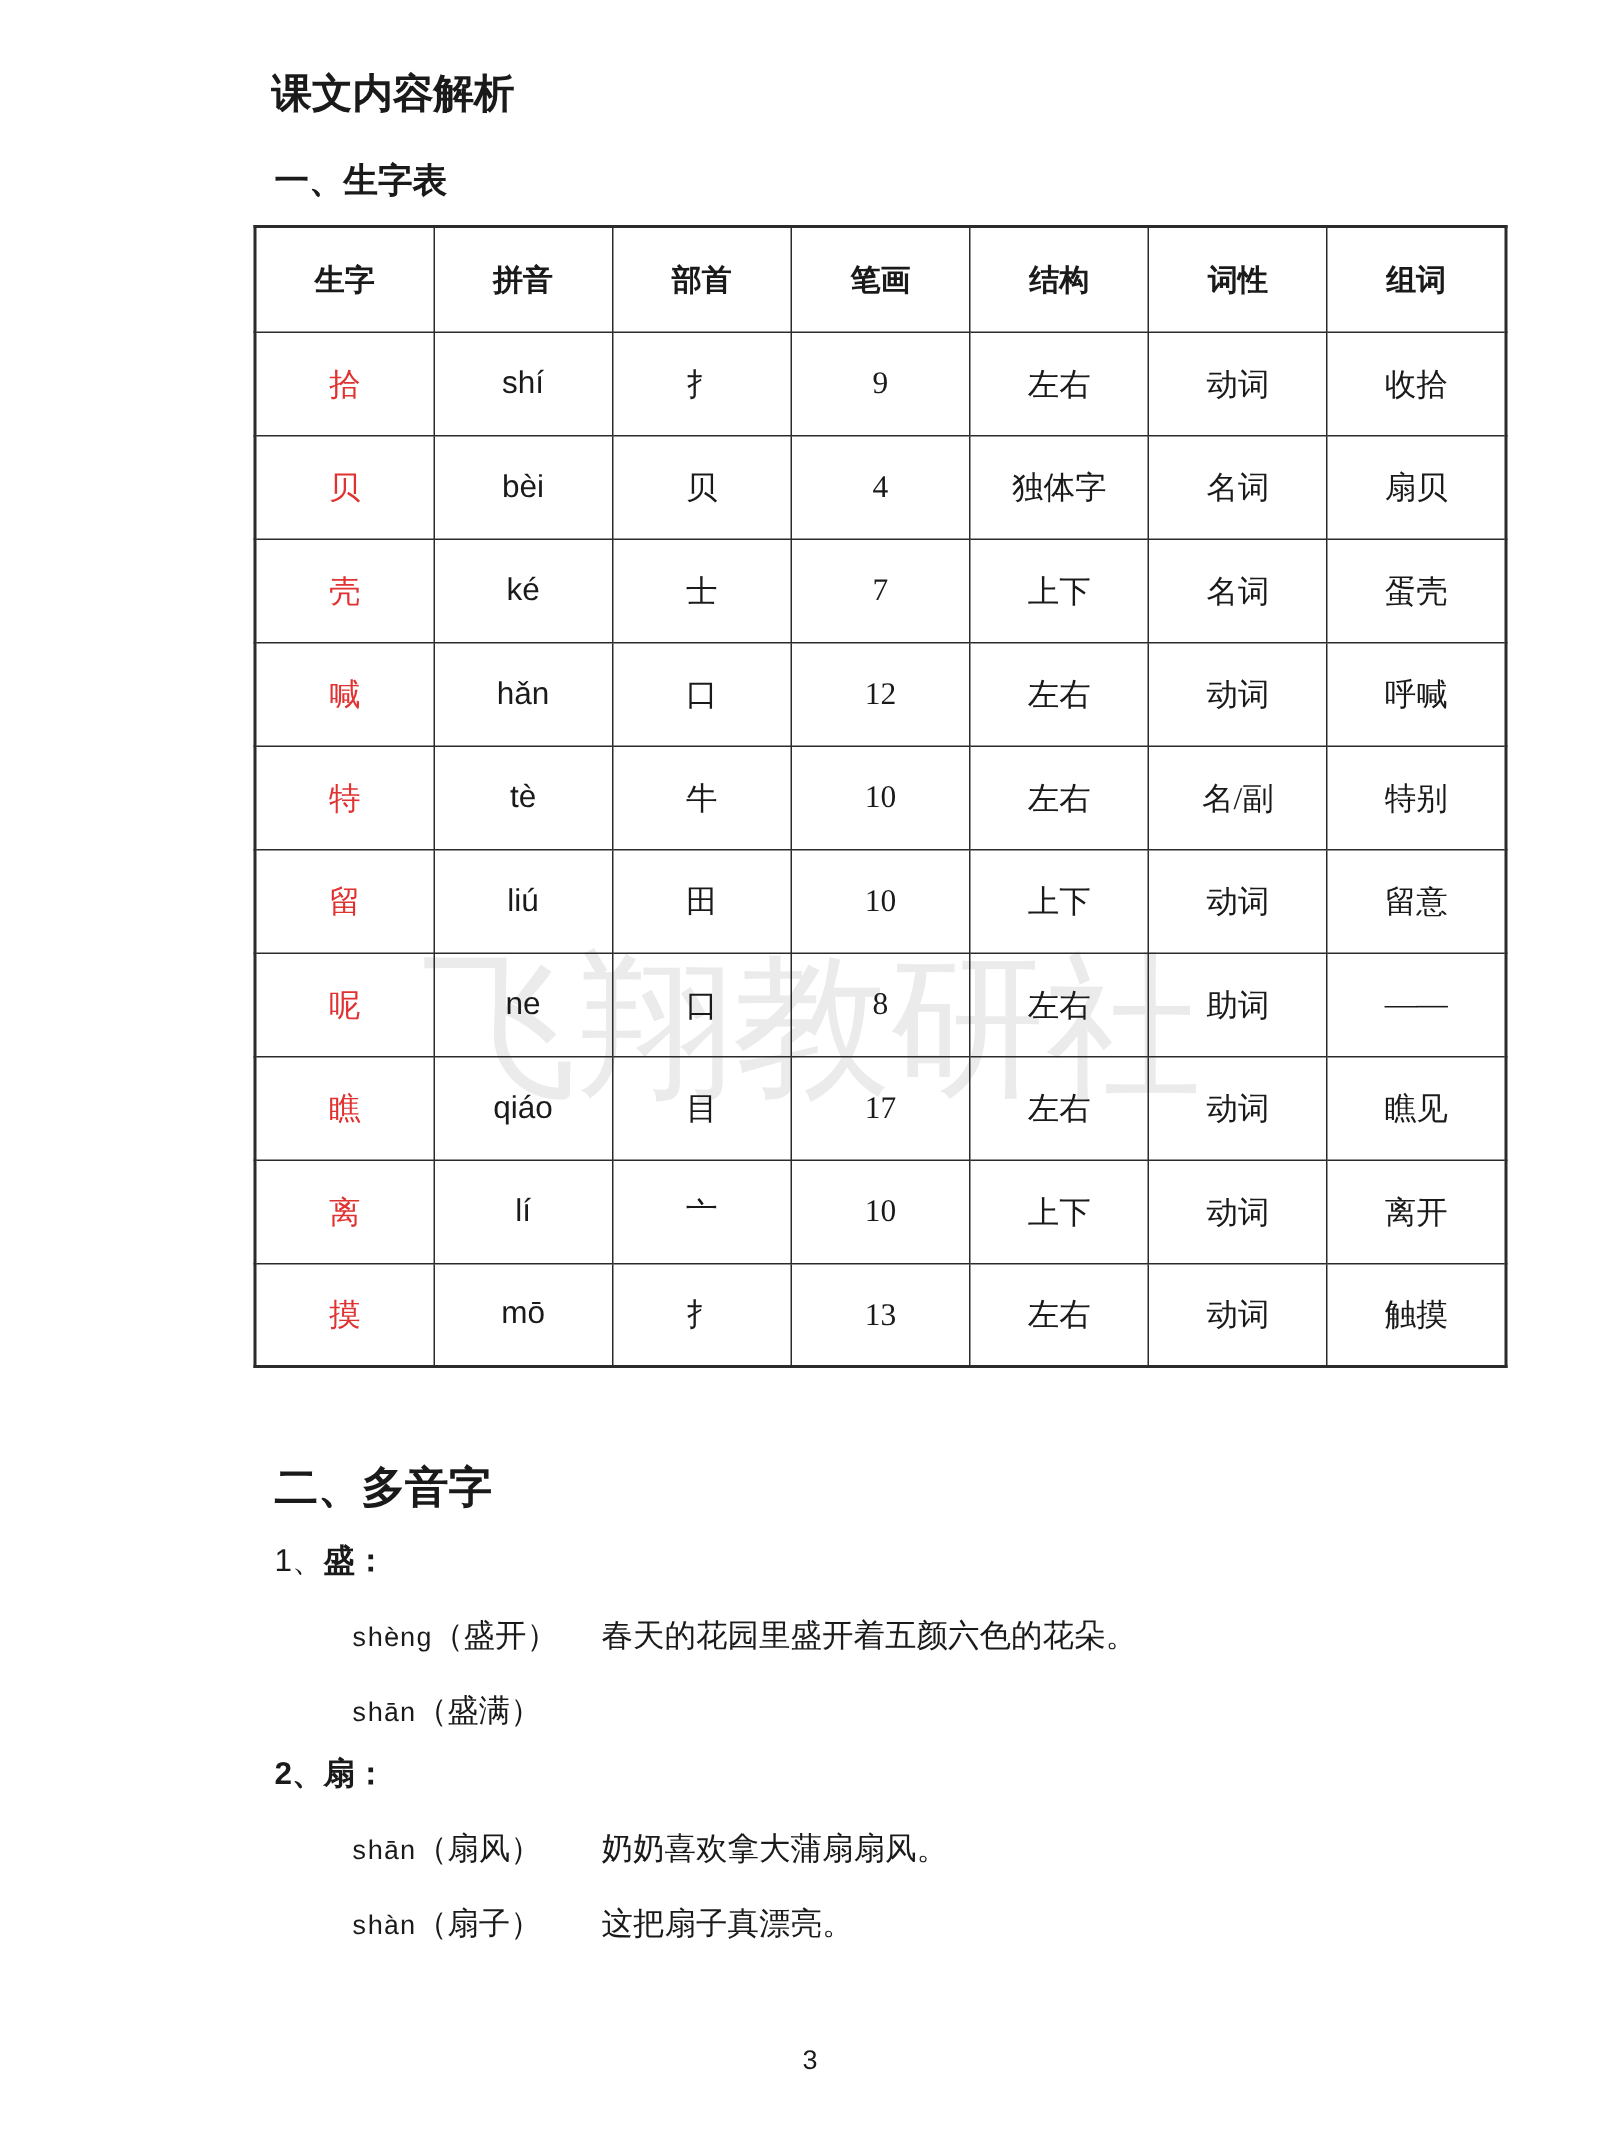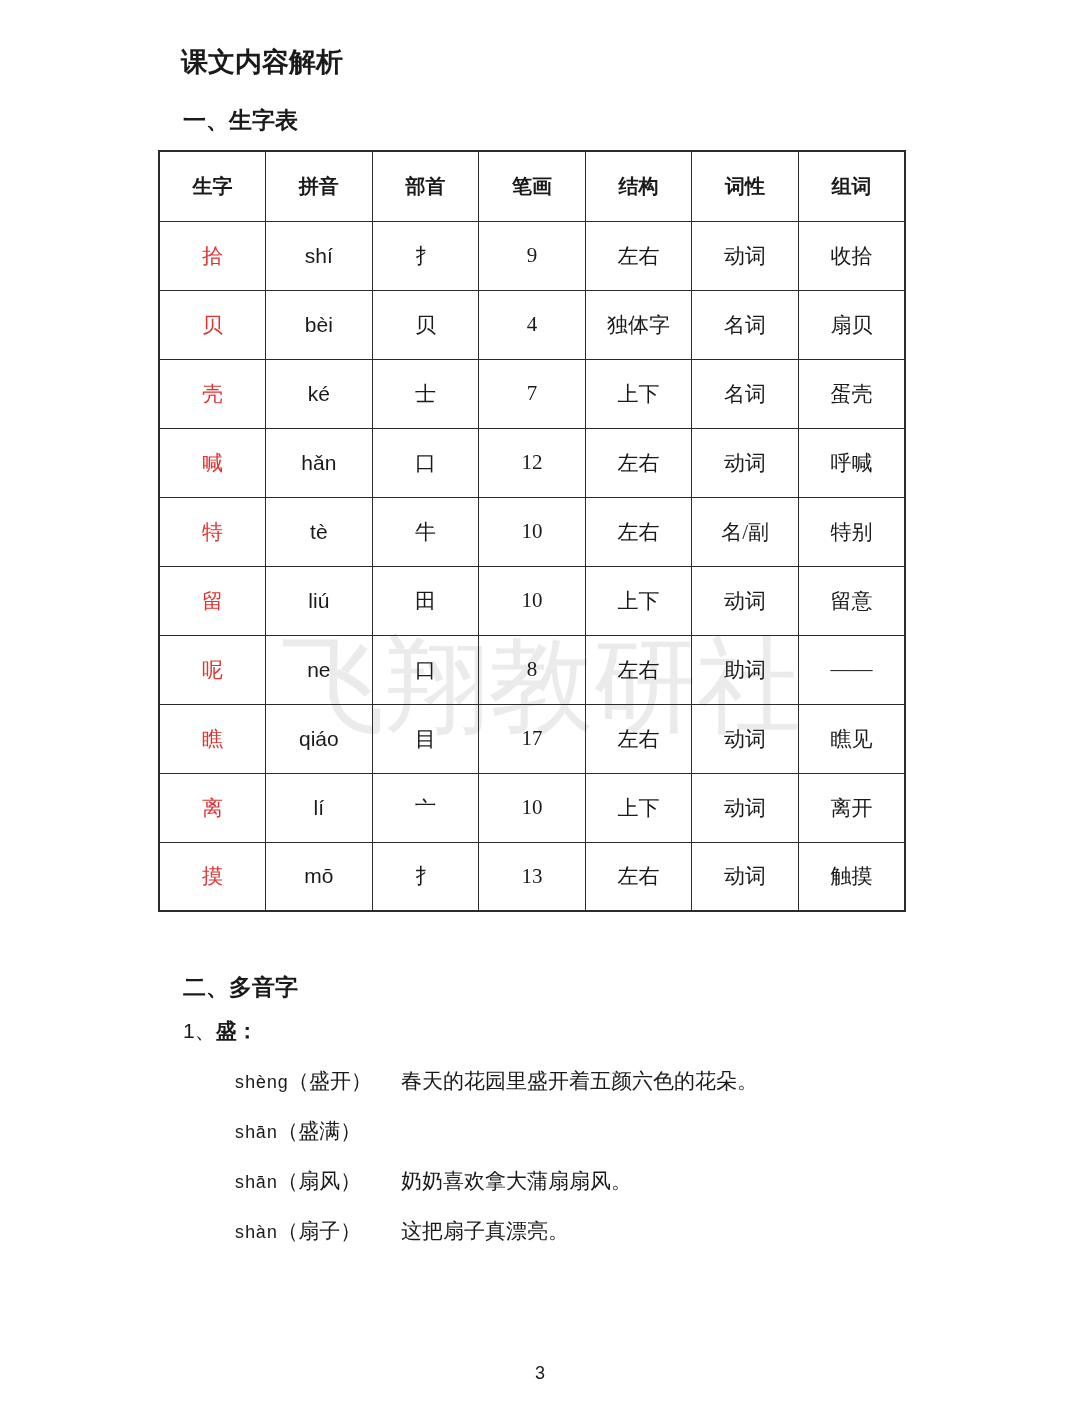--- a/index.html
+++ b/index.html
@@ -38,22 +38,22 @@
     position: absolute;
     left: 183px; top: 105px;
     font-size: 23px;
     font-weight: bold;
     font-family: "Liberation Sans", "DejaVu Sans", sans-serif;
     z-index: 1;
   }
 
   table.chars {
     position: absolute;
-    left: 158px; top: 150px;
-    width: 748px;
+    left: 169px; top: 150px;
+    width: 836px;
     border-collapse: collapse;
     table-layout: fixed;
     z-index: 1;
     background: transparent;
   }
   table.chars th, table.chars td {
     border: 1px solid #2b2b2b;
     text-align: center;
     vertical-align: middle;
     background: transparent;
@@ -74,21 +74,21 @@
   }
   td.num { font-size: 20px; }
 
   .sec2 {
     position: absolute;
     left: 183px; top: 972px;
     width: 760px;
     z-index: 1;
   }
   .sec2-heading {
-    font-size: 23px;
+    font-size: 29px;
     font-weight: bold;
     font-family: "Liberation Sans", "DejaVu Sans", sans-serif;
   }
   .poly-item-label {
     margin-top: 14px;
     font-size: 21px;
     font-family: "Liberation Sans", "DejaVu Sans", sans-serif;
   }
   .poly-item-label .item-num { font-weight: normal; }
   .poly-item-label.bold-num .item-num { font-weight: bold; }
@@ -245,20 +245,23 @@
     <span class="item-num">1、</span><span class="item-char">盛：</span>
   </div>
   <div class="reading-line">
     <span class="reading-pw"><span class="reading-pinyin">shèng</span><span class="reading-word">（盛开）</span></span>
     <span class="reading-sentence">春天的花园里盛开着五颜六色的花朵。</span>
   </div>
   <div class="reading-line">
     <span class="reading-pw"><span class="reading-pinyin">shān</span><span class="reading-word">（盛满）</span></span>
   </div>
 
+  <div class="poly-item-label bold-num">
+    <span class="item-num">2、</span><span class="item-char">扇：</span>
+  </div>
   <div class="reading-line">
     <span class="reading-pw"><span class="reading-pinyin">shān</span><span class="reading-word">（扇风）</span></span>
     <span class="reading-sentence">奶奶喜欢拿大蒲扇扇风。</span>
   </div>
   <div class="reading-line">
     <span class="reading-pw"><span class="reading-pinyin">shàn</span><span class="reading-word">（扇子）</span></span>
     <span class="reading-sentence">这把扇子真漂亮。</span>
   </div>
 </div>
 

